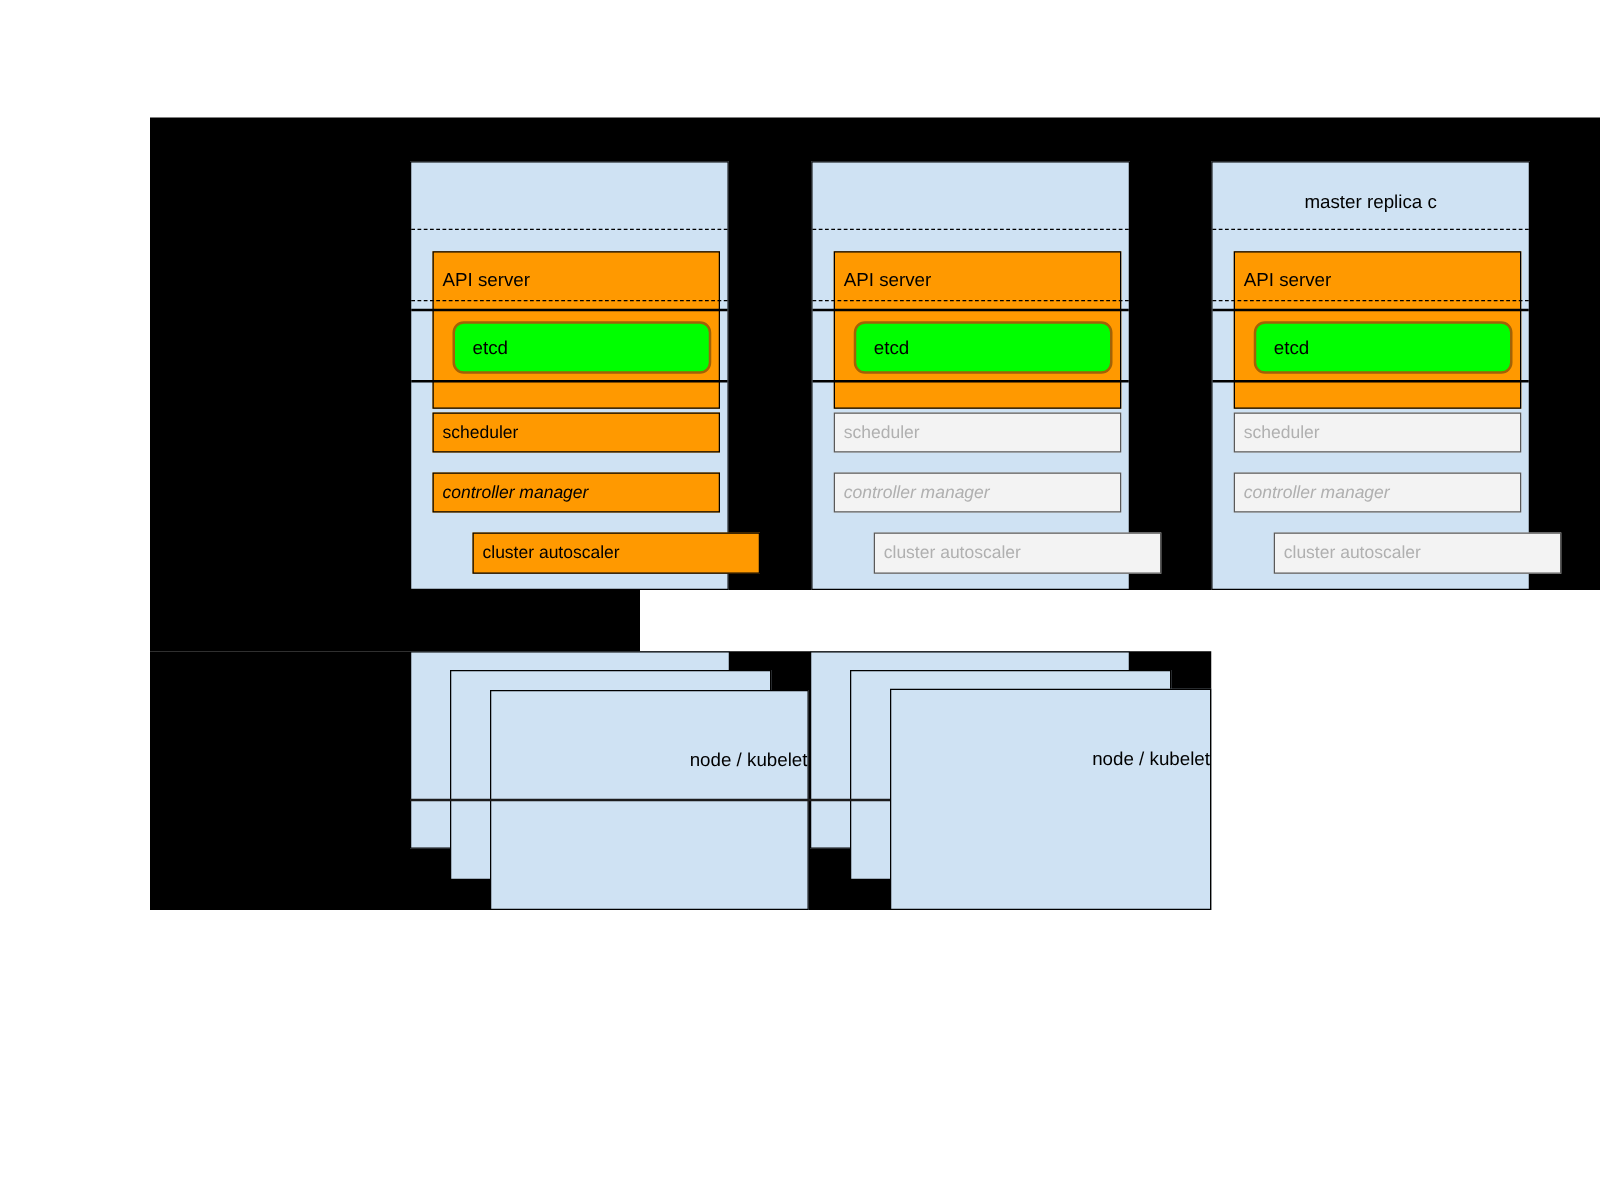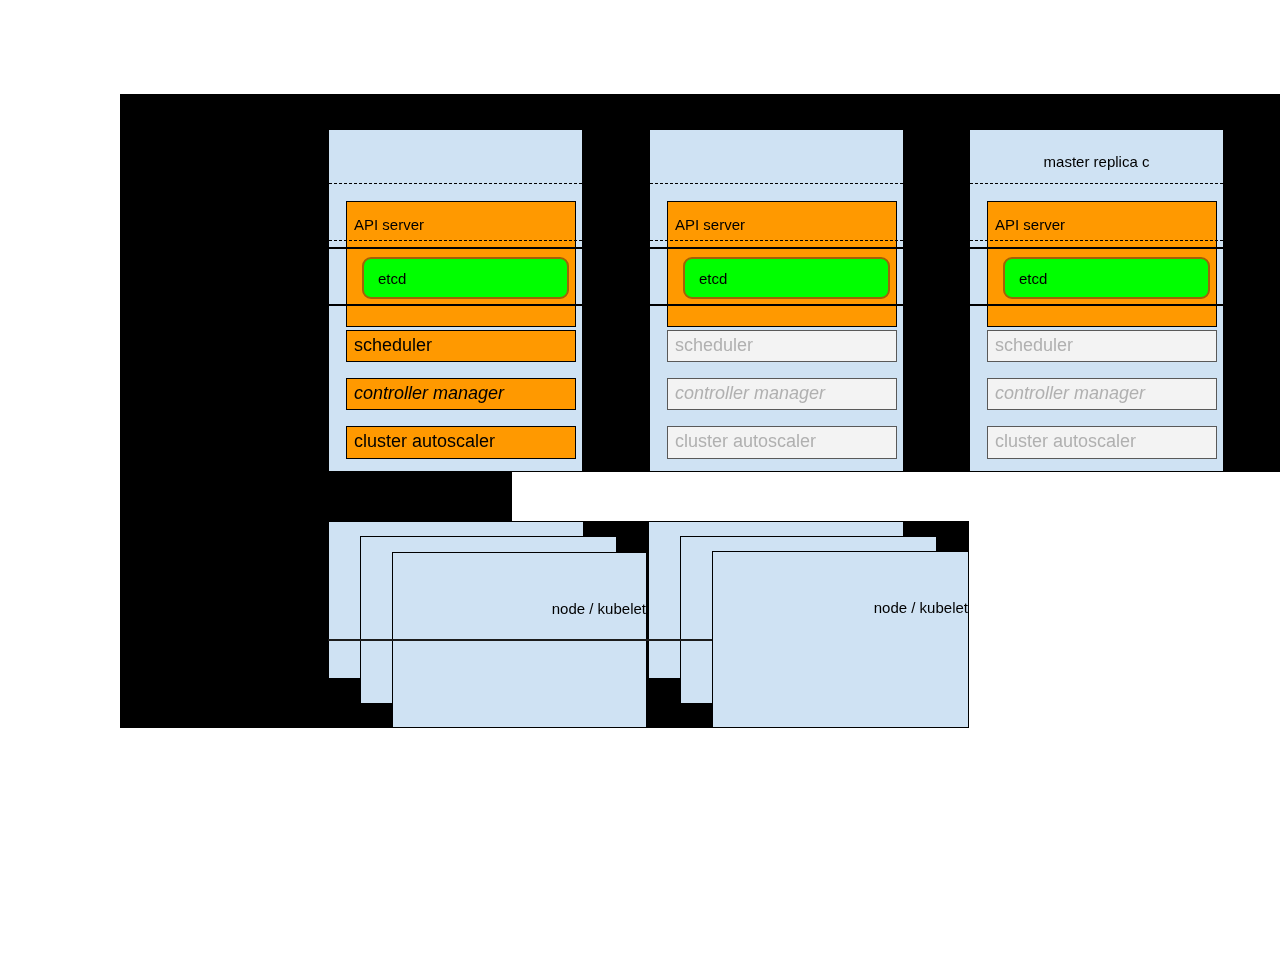--- a/index.html
+++ b/index.html
@@ -12,23 +12,23 @@
   .m-title{position:absolute;top:0;left:0;right:0;text-align:center;padding-top:23px;font-size:15px;}
   .dashline{position:absolute;left:0;right:0;border-top:1px dashed #000;height:0;}
   .solline{position:absolute;left:0;right:0;height:1.5px;background:#000;}
   .api-box{position:absolute;left:17px;top:71px;width:221px;height:110px;
            background:var(--active-fill,#ff9900);border:1.5px solid #000;
            font-size:15px;padding:14px 0 0 7px;}
   .etcd{position:absolute;left:33px;top:127px;width:189px;height:38px;
         background:var(--etcd-fill,#00ff00);border:2px solid #a16207;border-radius:9px;
         display:flex;align-items:center;padding-left:14px;font-size:15px;}
   .comp{position:absolute;left:17px;width:221px;height:30px;line-height:28px;
-        padding-left:7px;font-size:18px;background:var(--active-fill,#ff9900);
+        padding-left:7px;font-size:14px;background:var(--active-fill,#ff9900);
         border:1px solid #000;white-space:nowrap;overflow:hidden;}
-  .comp.c1{top:200px;} .comp.c2{top:248px;font-style:italic;} .comp.c3{top:296px;height:31px;}
+  .comp.c1{top:200px;} .comp.c2{top:248px;font-style:italic;} .comp.c3{top:296px;height:31px;margin-left:32px;}
   .standby .comp{background:var(--standby-fill,#f3f3f3);color:var(--standby-text,#b0b0b0);
                  border:1px solid #595959;}
   
   .nodebox{background:var(--panel-fill,#cfe2f3);border:1px solid #000;}
   .node-label{text-align:right;padding-top:47px;font-size:15px;}
   .connector{position:absolute;left:328px;top:639px;width:385px;height:2px;background:#1c1c1c;z-index:3;}
   .z1{z-index:1}.z2{z-index:2}.z4{z-index:4}
 </style>
 </head>
 <body>

